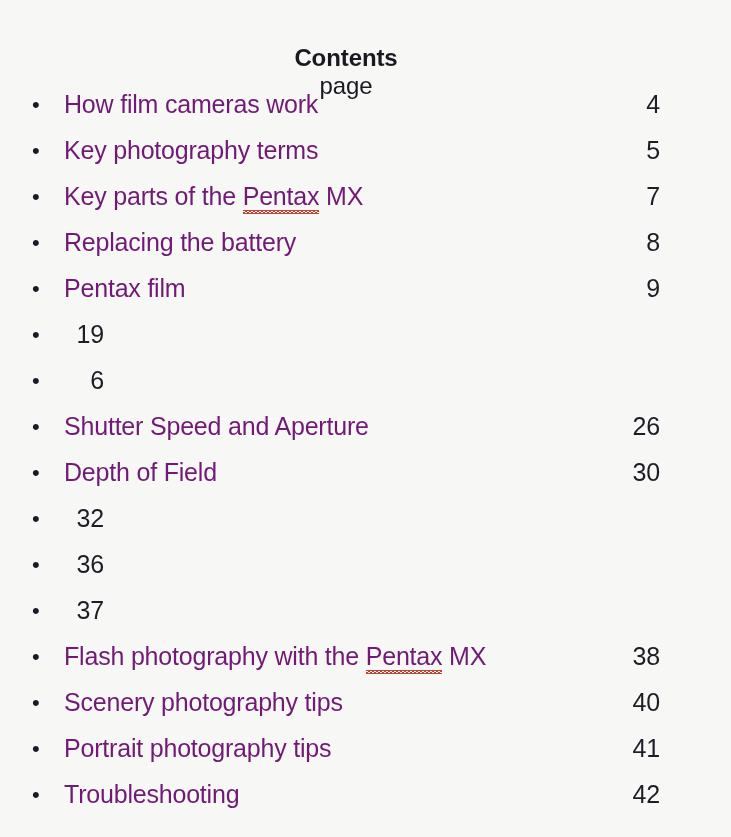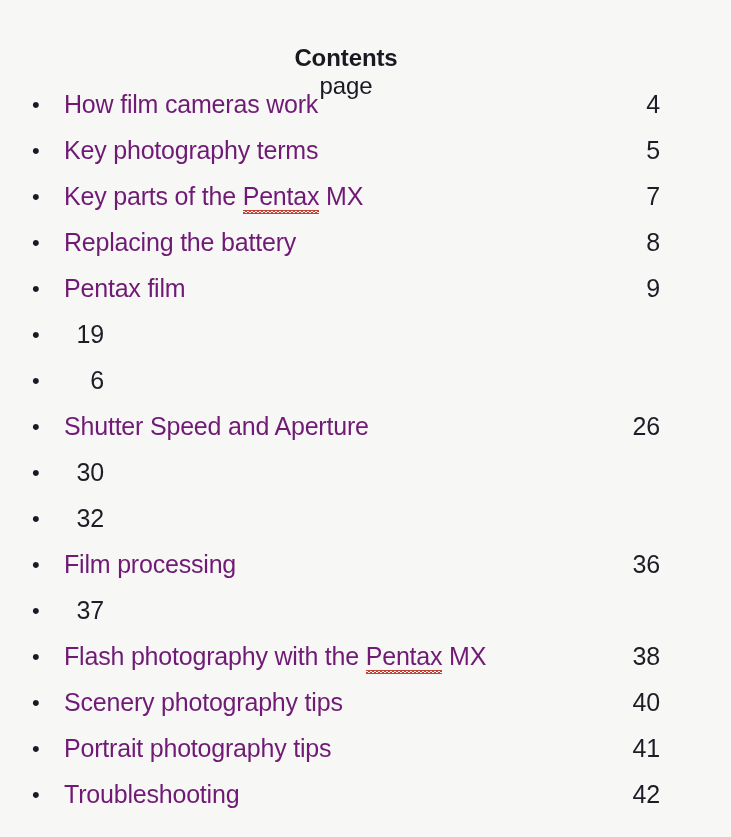--- a/index.html
+++ b/index.html
@@ -158,29 +158,29 @@
         <span class="bullet">•</span>
         <span class="row-page">6</span>
       </li>
       <li class="toc-row">
         <span class="bullet">•</span>
         <span class="row-label">Shutter Speed and Aperture</span>
         <span class="row-page">26</span>
       </li>
       <li class="toc-row">
         <span class="bullet">•</span>
+        <span class="row-label">Depth of Field</span>
         <span class="row-page">30</span>
       </li>
       <li class="toc-row">
         <span class="bullet">•</span>
         <span class="row-page">32</span>
       </li>
       <li class="toc-row">
         <span class="bullet">•</span>
-        <span class="row-label">Film processing</span>
         <span class="row-page">36</span>
       </li>
       <li class="toc-row">
         <span class="bullet">•</span>
         <span class="row-page">37</span>
       </li>
       <li class="toc-row">
         <span class="bullet">•</span>
         <span class="row-label"><span>Flash photography with the </span><span class="misspelled">Pentax</span><span> MX</span></span>
         <span class="row-page">38</span>

